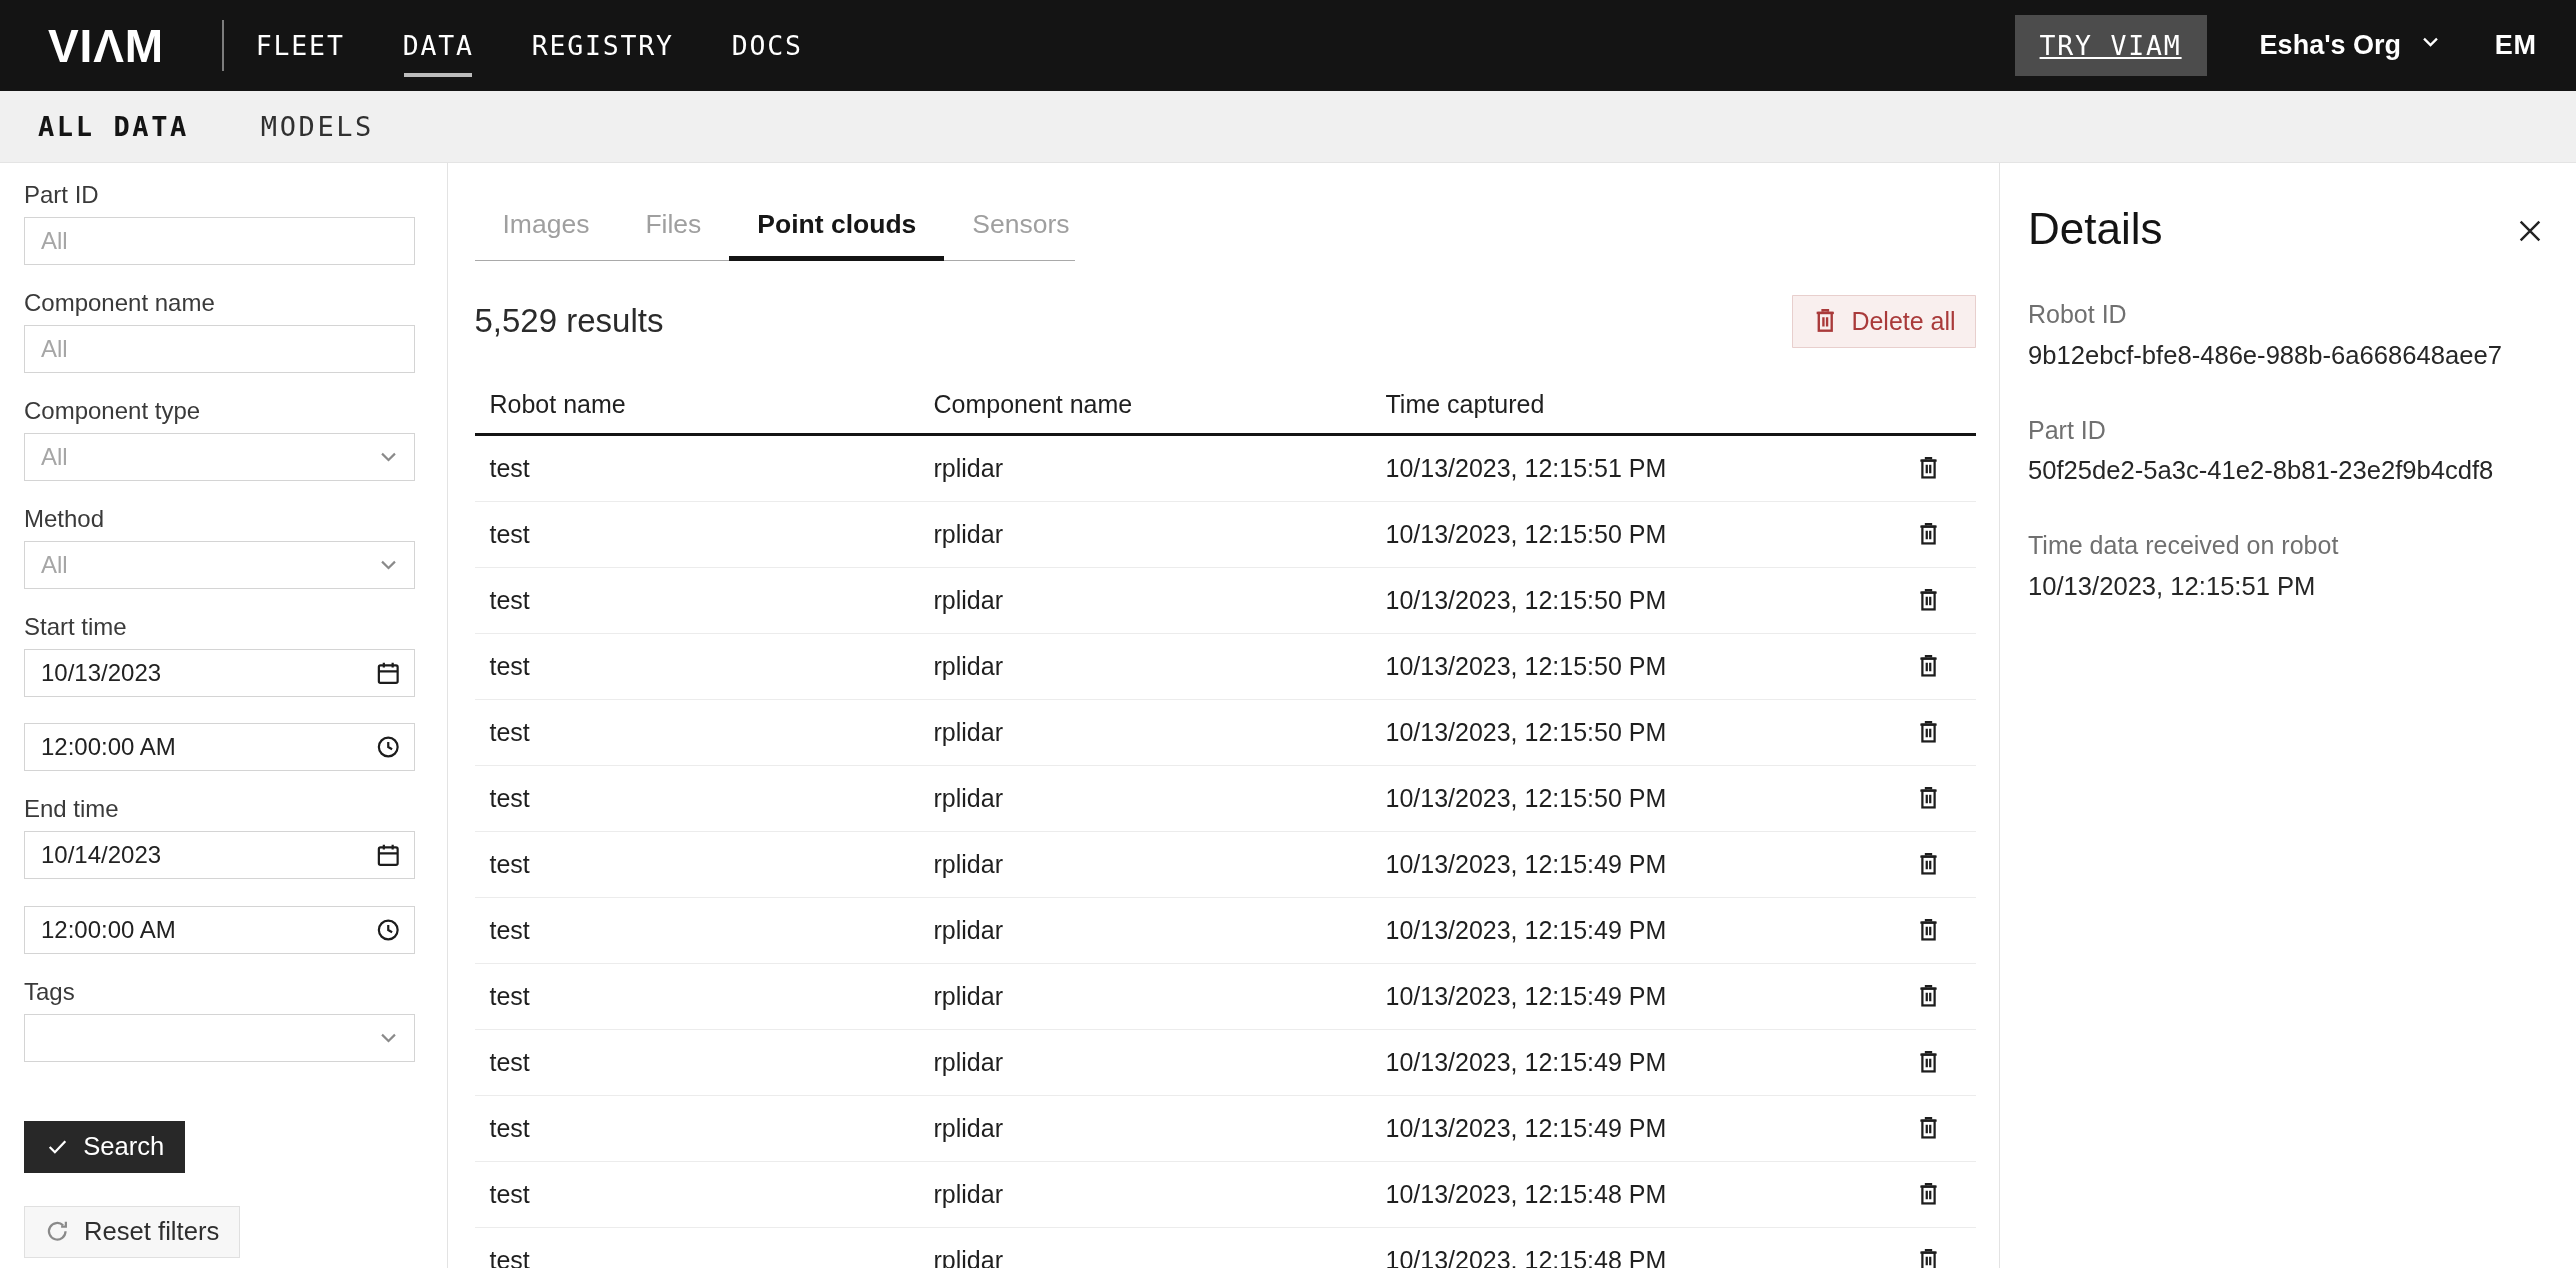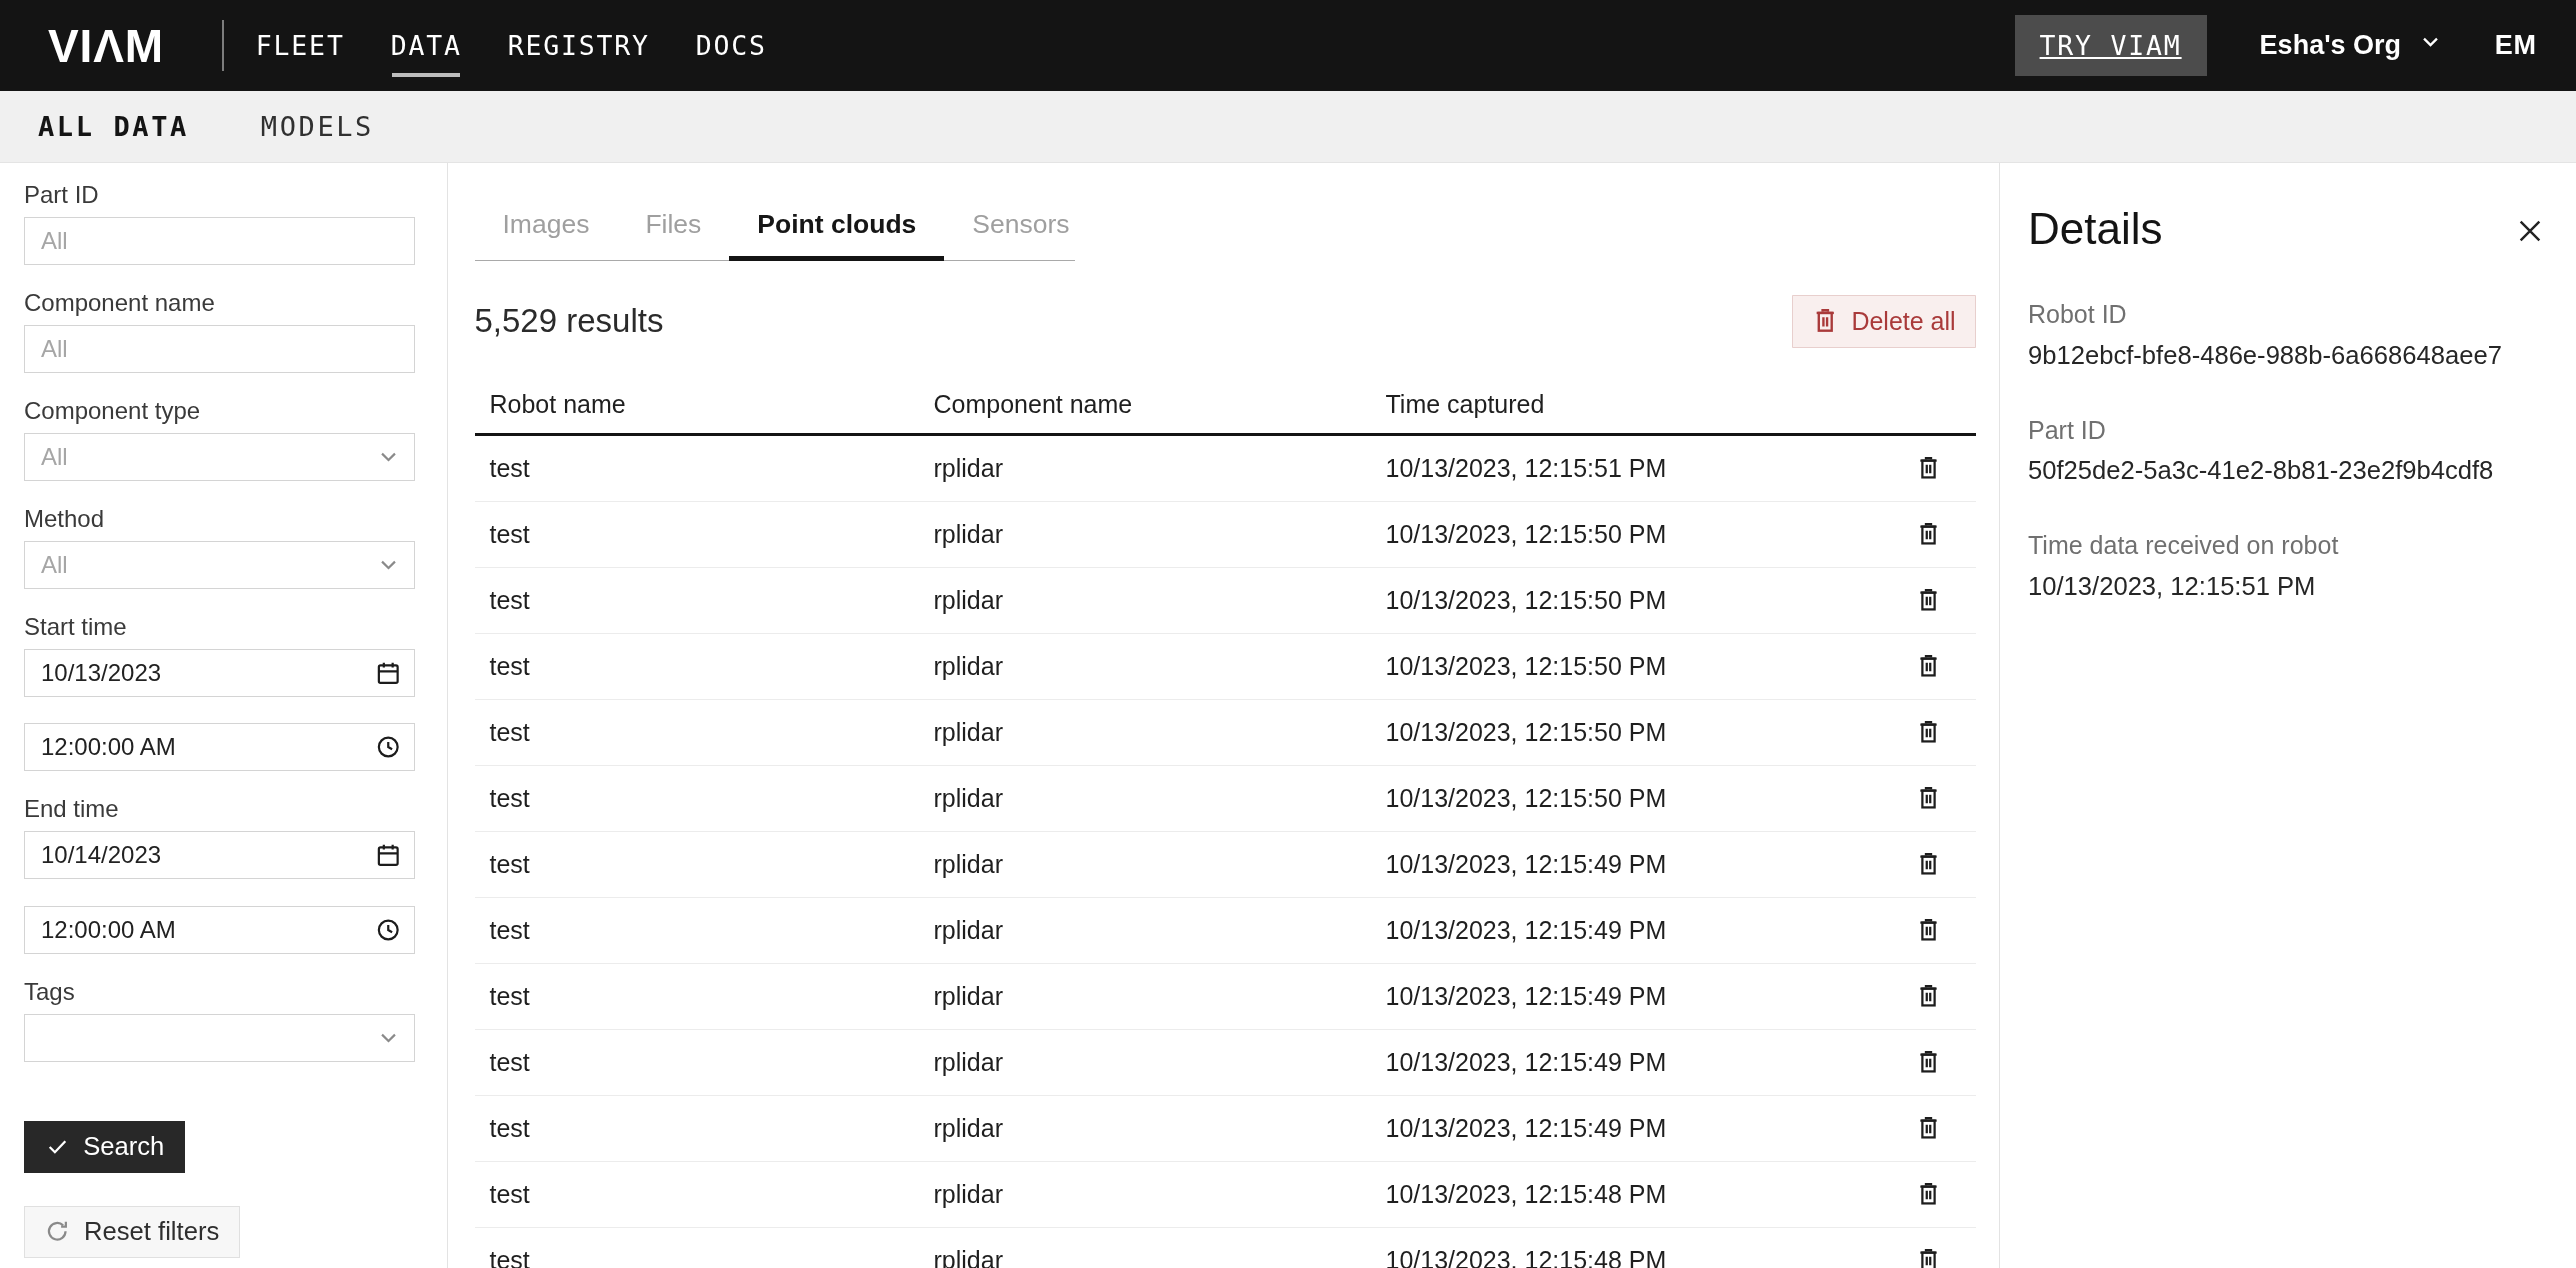--- a/index.html
+++ b/index.html
@@ -6,21 +6,21 @@
   html,body { background:#ffffff; }
   body { font-family:"Liberation Sans", sans-serif; color:#1f1f1f; }
 
   .app { width:2576px; height:1269px; display:flex; flex-direction:column; overflow:hidden; background:#fff; }
 
   
   .topnav { height:91px; background:var(--header-bg,#141414); display:flex; align-items:center;
             padding:0 39px 0 48px; flex:0 0 auto; }
   .brand { color:#fff; font-size:46px; font-weight:800; letter-spacing:0.9px; cursor:pointer; }
   .nav-divider { width:1.8px; height:51px; background:#7d7d7d; margin:0 32px 0 58px; }
-  .mainnav { display:flex; gap:46px; align-items:center; }
+  .mainnav { display:flex; gap:58px; align-items:center; }
   .nav-item { font-family:"DejaVu Sans Mono", monospace; color:#fff; font-size:26.5px; letter-spacing:1.8px;
               position:relative; cursor:pointer; }
   .nav-item.active::after { content:""; position:absolute; left:1.8px; right:1.8px; bottom:-16px; height:4.4px; background:#bdbdbd; }
   .topnav-right { margin-left:auto; display:flex; align-items:center; gap:53px; }
   .try-viam { background:var(--try-btn-bg,#4c4c4c); color:#fff; font-family:"DejaVu Sans Mono", monospace;
               font-size:26.5px; letter-spacing:1.8px; padding:15px 25px; border:none; cursor:pointer;text-decoration:underline; }
   .org { color:#fff; font-size:27px; font-weight:600; display:flex; align-items:flex-start; gap:17.6px; cursor:pointer; }
   .user-initials { color:#fff; font-size:27px; font-weight:700; letter-spacing:0.9px; cursor:pointer; }
 
   

